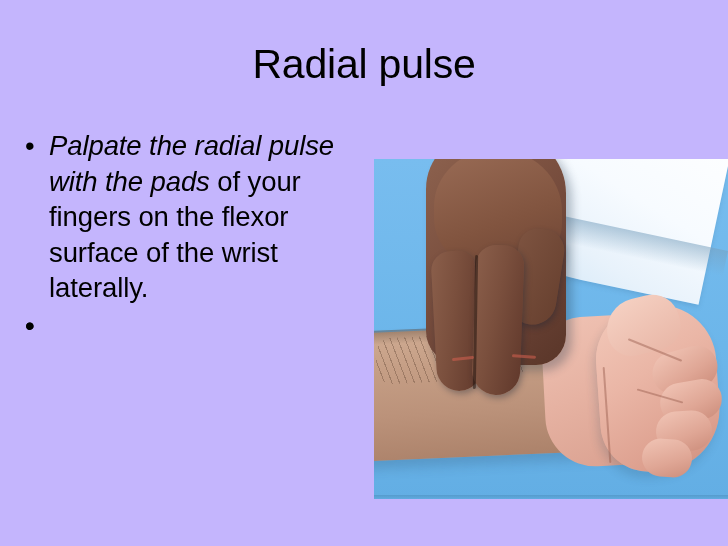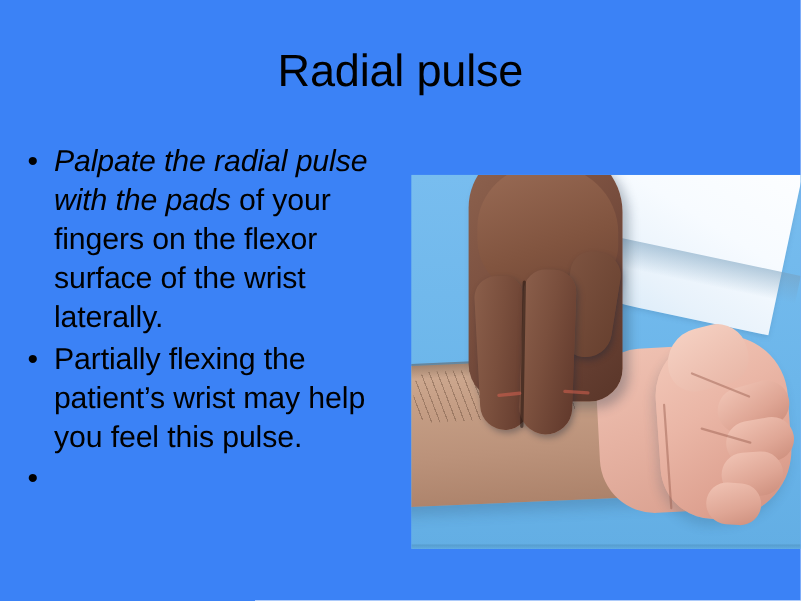--- a/index.html
+++ b/index.html
@@ -8,21 +8,21 @@
     padding: 0;
     background: #ffffff;
   }
   body {
     font-family: "Liberation Sans", sans-serif;
   }
   #slide {
     position: relative;
     width: 728px;
     height: 546px;
-    background: #3b82f6;
+    background: #c4b5fd;
     overflow: hidden;
   }
 
   
   #slide-title {
     position: absolute;
     left: 0;
     top: 41px;
     width: 728px;
     text-align: center;
@@ -274,21 +274,20 @@
 
   <div id="bullet-list">
 
     <div class="bullet-item">
       <span class="bullet-marker">•</span>
       <span class="bullet-text"><span class="em">Palpate the radial pulse with the pads</span><span> of your fingers on the flexor surface of the wrist laterally.</span></span>
     </div>
 
     <div class="bullet-item">
       <span class="bullet-marker">•</span>
-      <span class="bullet-text"><span>Partially flexing the patient’s wrist may help you feel this pulse.</span></span>
     </div>
 
     <div class="bullet-item">
       <span class="bullet-marker">•</span>
     </div>
 
   </div>
 
   <div id="clinical-photo">
     <div class="photo-stage">

